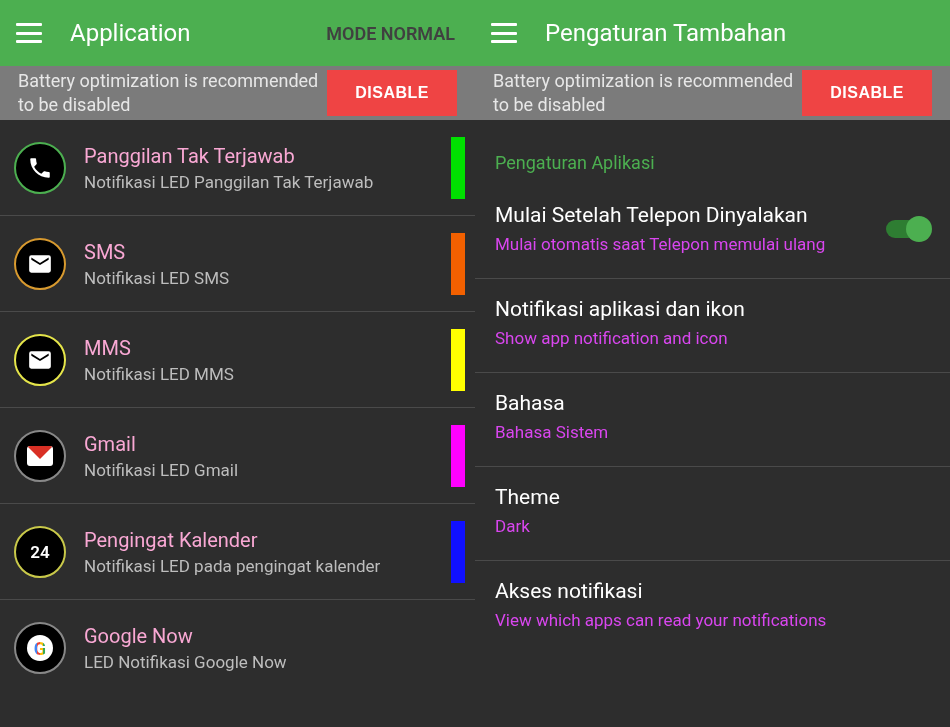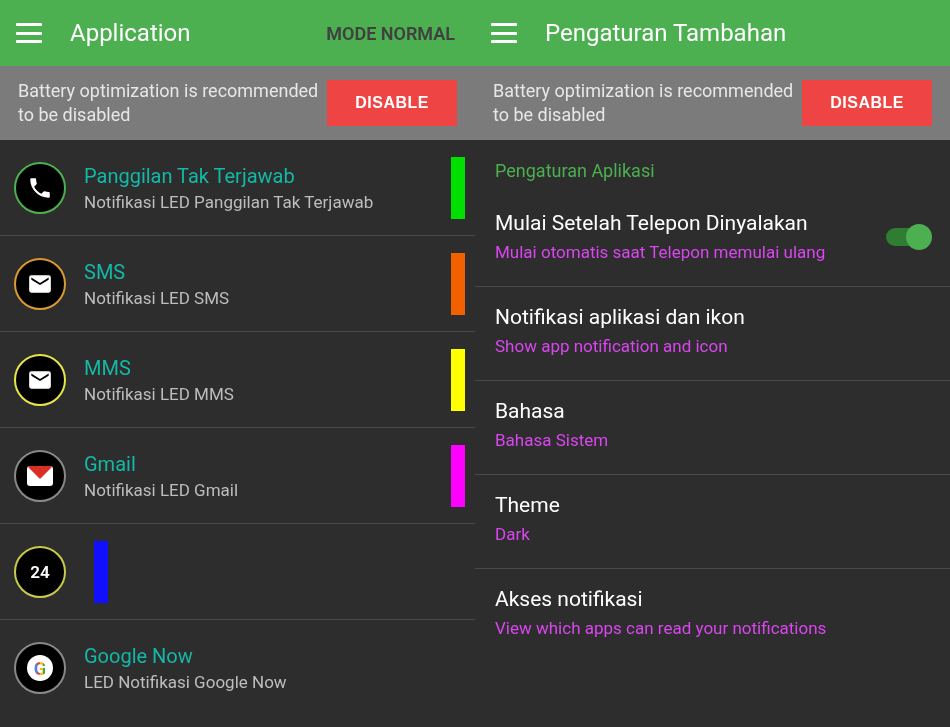--- a/index.html
+++ b/index.html
@@ -47,21 +47,21 @@
     flex: 1;
   }
   .header-mode {
     color: #404040;
     font-size: 18px;
     font-weight: 600;
     margin-right: 4px;
   }
   .banner {
     background: #7b7b7b;
-    height: 74px;
+    height: 54px;
     display: flex;
     align-items: center;
     padding: 0 18px;
   }
   .banner-text {
     color: #e7e7e7;
     font-size: 18px;
     line-height: 1.35;
     flex: 1;
   }
@@ -99,21 +99,21 @@
     margin-right: 18px;
     flex-shrink: 0;
   }
   .ring-green { border-color: #4caf50; }
   .ring-orange { border-color: #d89a2f; }
   .ring-yellow { border-color: #e5e54a; }
   .ring-yellow2 { border-color: #c9c94a; }
   .app-icon-wrap svg { width: 26px; height: 26px; }
   .row-text { flex: 1; min-width: 0; }
   .row-title {
-    color: #14b8a6;
+    color: #f9a8d4;
     font-size: 20px;
     font-weight: 400;
     margin-bottom: 4px;
     white-space: nowrap;
     overflow: hidden;
     text-overflow: ellipsis;
   }
   .row-sub {
     color: #bdbdbd;
     font-size: 17px;
@@ -124,20 +124,21 @@
   .led-strip {
     width: 14px;
     height: 62px;
     margin-left: 10px;
     flex-shrink: 0;
   }
   .setting-section-label {
     color: #4caf50;
     font-size: 18px;
     padding: 20px 20px 12px 20px;
+    margin-top: 12px;
   }
   .setting-row {
     padding: 18px 20px 22px 20px;
     border-bottom: 1px solid #4a4a4a;
     display: flex;
     align-items: center;
   }
   .setting-texts { flex: 1; min-width: 0; }
   .setting-title {
     color: #fff;
@@ -247,20 +248,24 @@
         <div class="row-title">Gmail</div>
         <div class="row-sub">Notifikasi LED Gmail</div>
       </div>
       <div class="led-strip" style="background:#ff00ff"></div>
     </div>
 
     <div class="app-row">
       <div class="app-icon-wrap ring-yellow2">
         <div class="cal24">24</div>
       </div>
+      <div class="row-text">
+        <div class="row-title">Pengingat Kalender</div>
+        <div class="row-sub">Notifikasi LED pada pengingat kalender</div>
+      </div>
       <div class="led-strip" style="background:#1010ff"></div>
     </div>
 
     <div class="app-row">
       <div class="app-icon-wrap">
         <div class="gnow">
             <span>G</span>
           </div>
       </div>
       <div class="row-text">

